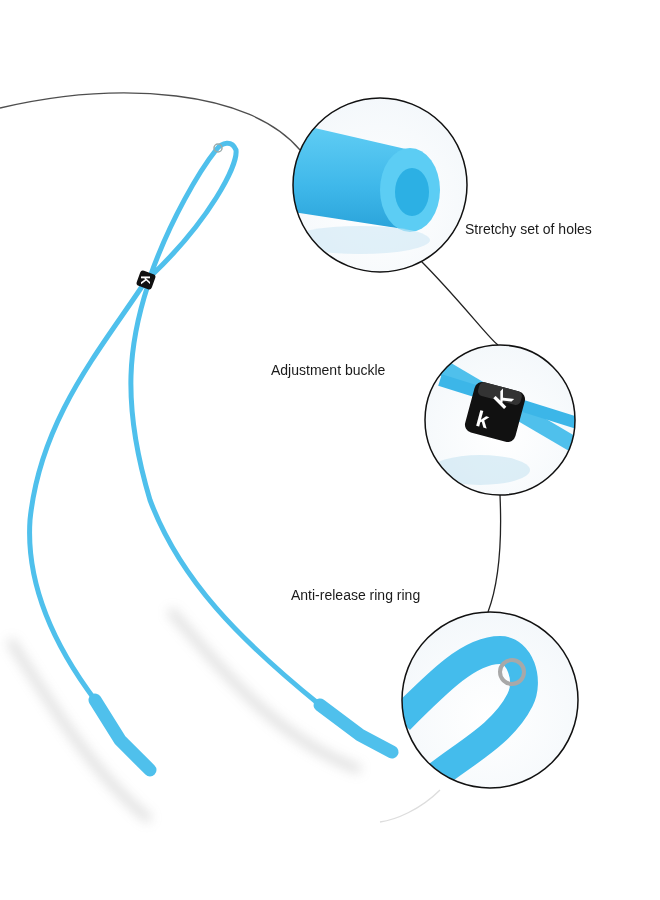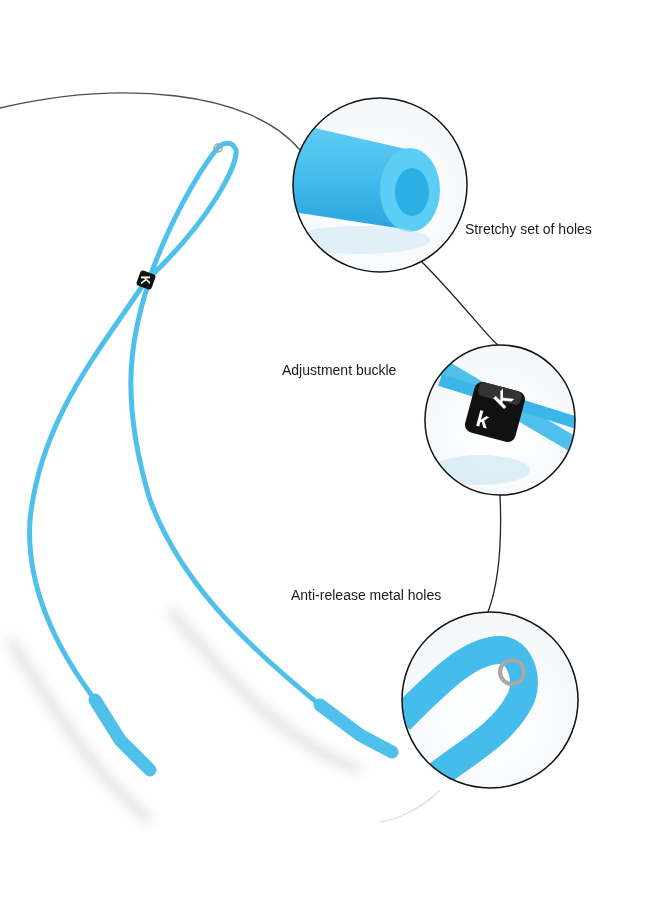--- a/index.html
+++ b/index.html
@@ -94,15 +94,15 @@
     <g clip-path="url(#c3)">
       <path d="M400,720 C440,680 470,650 500,650 C520,650 530,680 520,700 C500,740 450,760 420,790" stroke="#44bcec" stroke-width="28" fill="none"></path>
       <ellipse cx="470" cy="720" rx="30" ry="35" fill="#ffffff" opacity="0.0"></ellipse>
       <circle cx="512" cy="672" r="12" fill="none" stroke="#a8a8a8" stroke-width="4"></circle>
     </g>
     <circle cx="490" cy="700" r="88" fill="none" stroke="#111" stroke-width="1.5"></circle>
   </g>
 </svg>
 
   <div class="label" style="left:465px;top:221px;">Stretchy set of holes</div>
-  <div class="label" style="left:282px;top:362px;">Adjustment buckle</div>
-  <div class="label" style="left:291px;top:587px;">Anti-release metal holes</div>
+  <div class="label" style="left:271px;top:362px;">Adjustment buckle</div>
+  <div class="label" style="left:291px;top:587px;">Anti-release ring ring</div>
 </div>
 
 </body></html>

